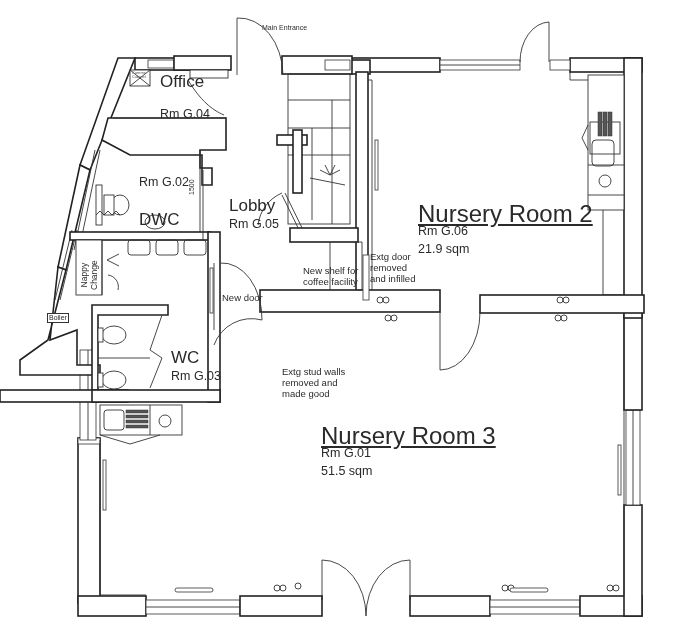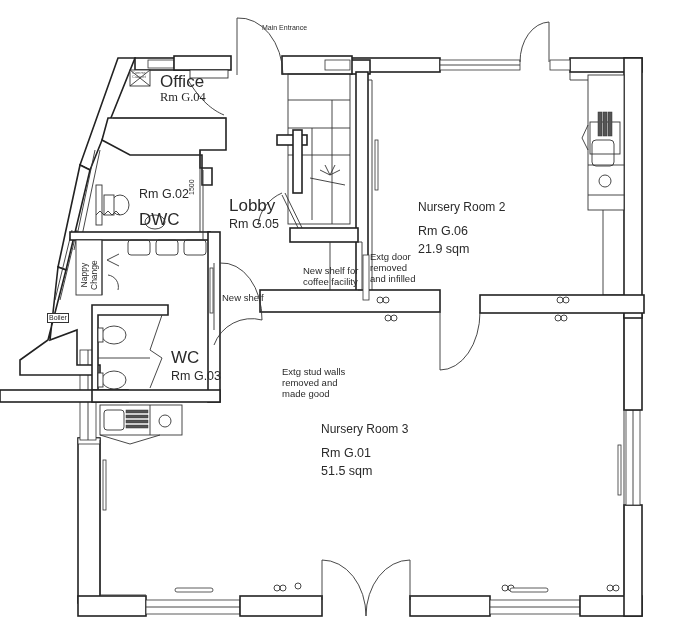--- a/index.html
+++ b/index.html
@@ -6,21 +6,21 @@
   body { width: 674px; height: 630px; overflow: hidden; position: relative; font-family: "Liberation Sans", sans-serif; }
   svg { position: absolute; left: 0; top: 0; }
   .wall { fill: #ffffff; stroke: #222222; stroke-width: 1.6; }
   .thin { fill: none; stroke: #333333; stroke-width: 0.9; }
   .thinf { fill: #ffffff; stroke: #333333; stroke-width: 0.9; }
   .win { fill: #ffffff; stroke: #333333; stroke-width: 0.8; }
   .swing { fill: none; stroke: #333333; stroke-width: 0.9; }
   .dark { fill: #555555; stroke: #333333; stroke-width: 0.5; }
   .lbl { position: absolute; color: #2a2a2a; white-space: nowrap; line-height: 1.1; }
   .room-name { font-size: 17px; }
-  .room-big { font-size: 12px; }
+  .room-big { font-size: 24px; text-decoration: underline; }
   .room-sub { font-size: 12.5px; }
   .note { font-size: 9.5px; line-height: 1.15; white-space: pre; }
   .tiny { font-size: 7px; }
 </style>
 </head>
 <body>
 
 <svg width="674" height="630" viewBox="0 0 674 630" xmlns="http://www.w3.org/2000/svg">
 
   <g>
@@ -204,24 +204,24 @@
   <rect class="win" x="510" y="588" width="38" height="4" rx="2"></rect>
   <rect class="win" x="103" y="460" width="3" height="50"></rect>
   <rect class="win" x="618" y="445" width="3" height="50"></rect>
   <rect class="win" x="375" y="140" width="3" height="50"></rect>
   <rect class="win" x="210" y="268" width="3" height="45"></rect>
 </svg>
 
 <div class="lbl tiny" style="left:262px; top:24px;">Main Entrance</div>
 
 <div class="lbl room-name" style="left:160px; top:64px;margin-top:9px;">Office</div>
-<div class="lbl room-sub" style="left:160px; top:91px;font-family:Liberation Serif, serif;">Rm G.04</div>
+<div class="lbl room-sub" style="left:160px; top:108px;">Rm G.04</div>
 
 <div class="lbl room-name" style="left:139px; top:164px;margin-top:47px;">DWC</div>
-<div class="lbl room-sub" style="left:139px; top:188px;text-align:right;">Rm G.02</div>
+<div class="lbl room-sub" style="left:139px; top:176px;text-align:right;">Rm G.02</div>
 <div class="lbl tiny" style="left:188px; top:195px; transform:rotate(-90deg); transform-origin:left top;">1500</div>
 
 <div class="lbl room-name" style="left:229px; top:197px;">Lobby</div>
 <div class="lbl room-sub" style="left:229px; top:218px;">Rm G.05</div>
 
 <div class="lbl room-name" style="left:171px; top:349px;">WC</div>
 <div class="lbl room-sub" style="left:171px; top:370px;">Rm G.03</div>
 
 <div class="lbl room-big" style="left:418px; top:201px;">Nursery Room 2</div>
 <div class="lbl room-sub" style="left:418px; top:225px;">Rm G.06</div>
@@ -229,21 +229,21 @@
 
 <div class="lbl room-big" style="left:321px; top:423px;">Nursery Room 3</div>
 <div class="lbl room-sub" style="left:321px; top:447px;">Rm G.01</div>
 <div class="lbl room-sub" style="left:321px; top:465px;">51.5 sqm</div>
 
 <div class="lbl note" style="left:303px; top:258px; text-align:left;margin-top:8px;">New shelf for
 coffee facility</div>
 <div class="lbl note" style="left:370px; top:252px;">Extg door
 removed
 and infilled</div>
-<div class="lbl note" style="left:222px; top:293px;">New shelf</div>
+<div class="lbl note" style="left:222px; top:293px;">New door</div>
 <div class="lbl note" style="left:282px; top:367px;">Extg stud walls
 removed and
 made good</div>
 
 <div class="lbl note" style="left:80px; top:290px; font-size:8.5px; transform:rotate(-90deg); transform-origin:left top; text-align:center;">Nappy
 Change</div>
 <div class="lbl tiny" style="left:47px; top:313px; border:1px solid #333; padding:0 1px; background:#fff;">Boiler</div>
 <div class="lbl" style="left:132px; top:71px; font-size:4px; white-space:pre; color:#555;">Comms
 Cabinet</div>
 

